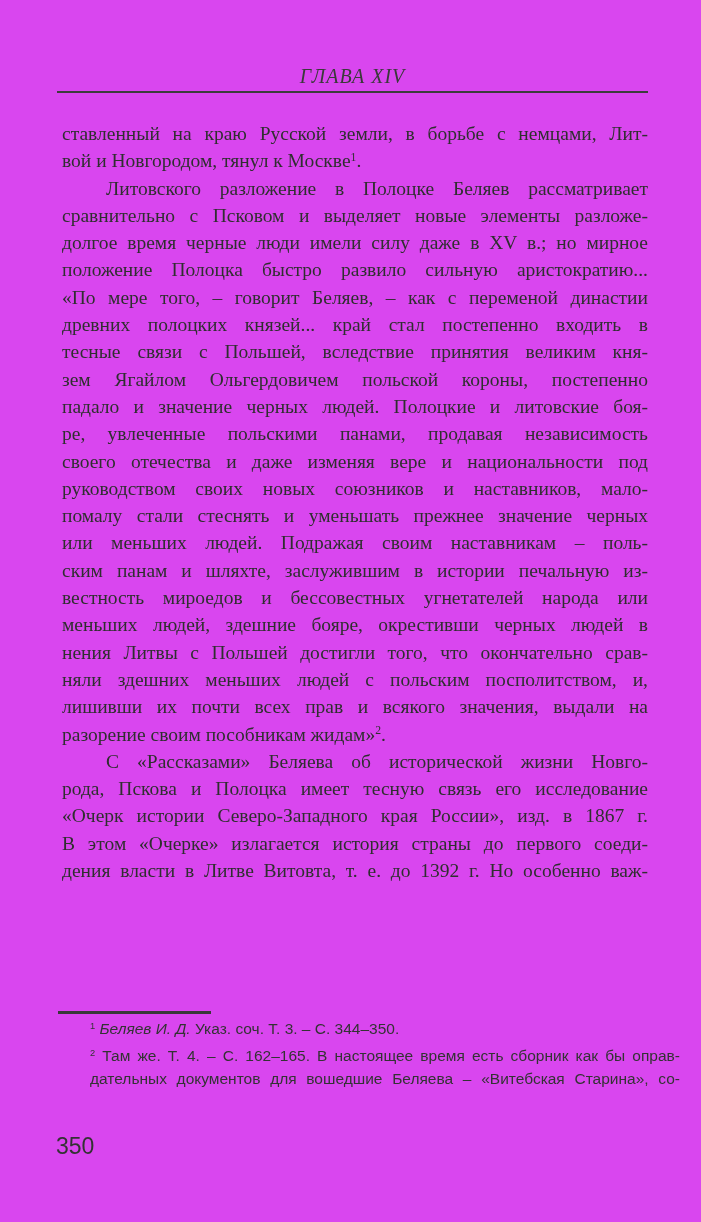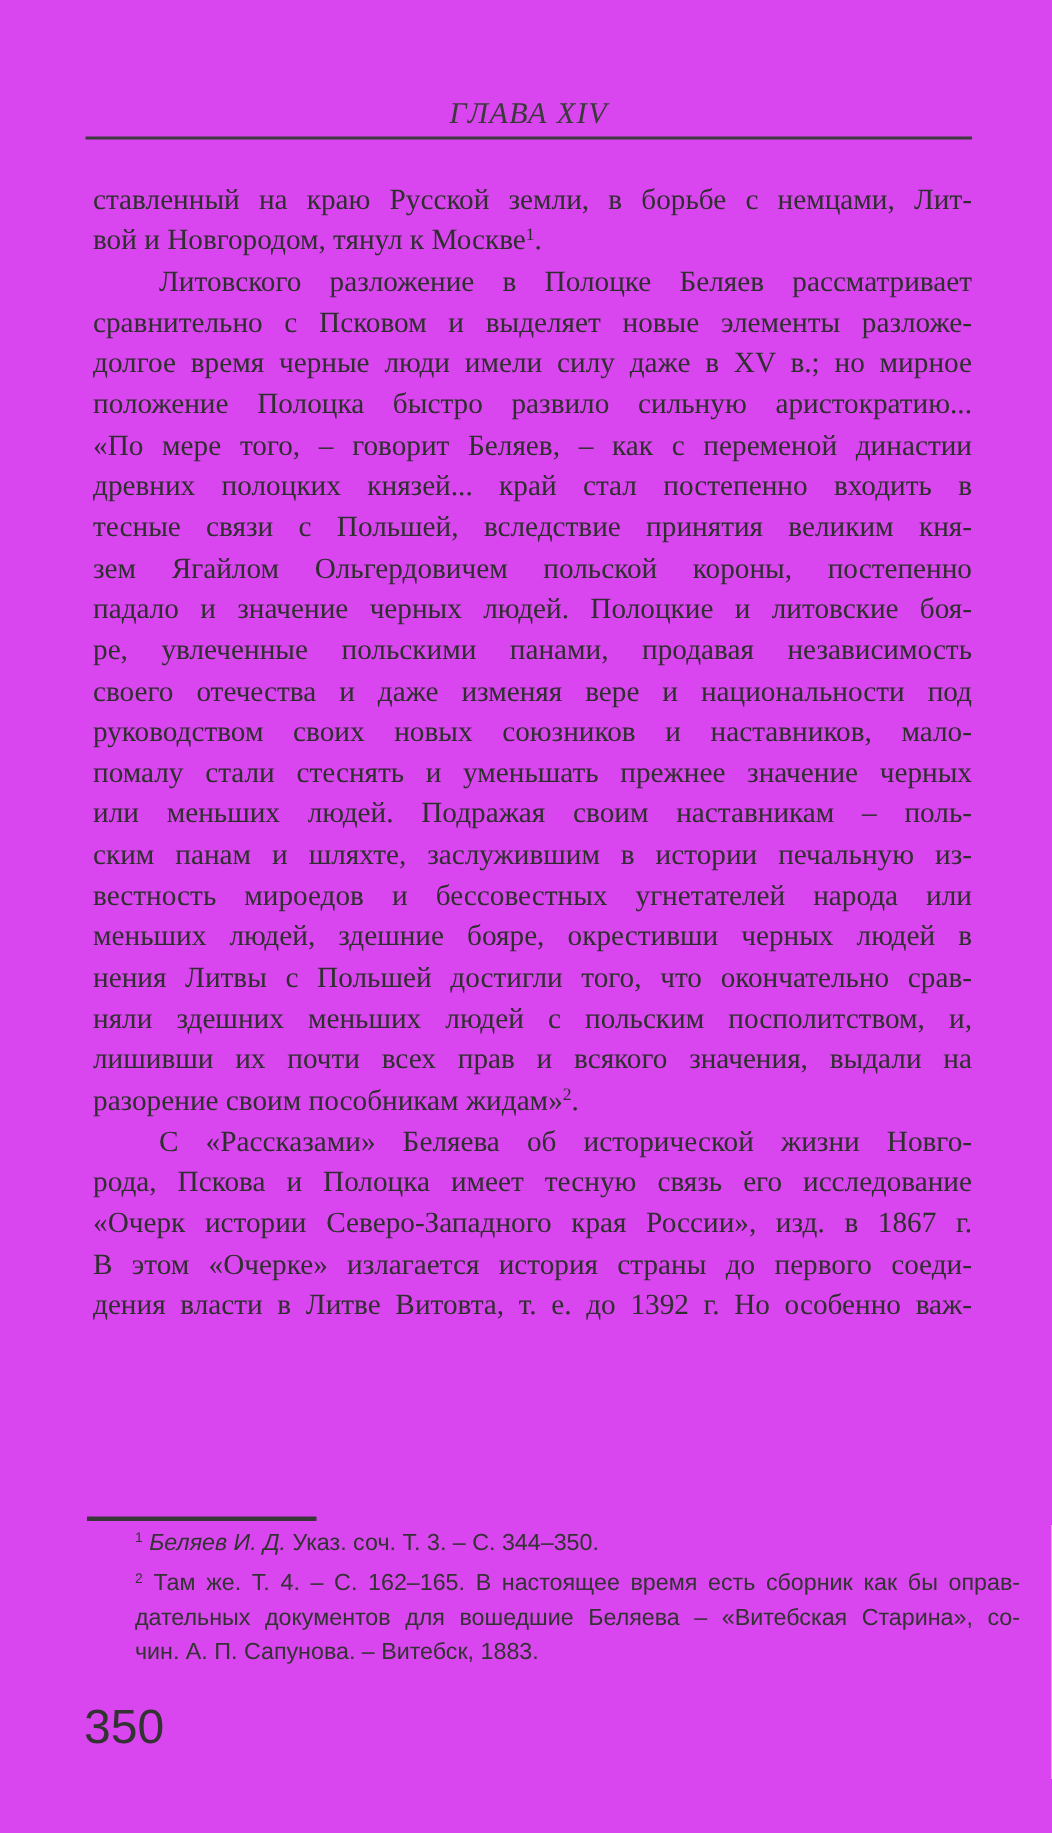--- a/index.html
+++ b/index.html
@@ -80,21 +80,21 @@
     text-align: justify;
     text-align-last: justify;
   }
   .footnotes .line.no-just { text-align-last: left; }
   .footnotes i { font-style: italic; }
   .page-number {
     position: absolute;
     top: 1133px;
     left: 56px;
     font-family: "Liberation Sans", sans-serif;
-    font-size: 32px;
+    font-size: 23px;
     color: #333333;
   }
 </style>
 </head>
 <body>
 
 <div class="page">
 
   <div class="running-header">
     <span>ГЛАВА XIV</span>
@@ -141,19 +141,18 @@
 
   <div class="footnote-sep"></div>
 
   <div class="footnotes">
       <div class="para">
         <div class="line no-just"><sup>1</sup> <i>Беляев И. Д.</i> Указ. соч. Т. 3. – С. 344–350.</div>
       </div>
       <div class="para">
         <div class="line"><sup>2</sup> Там же. Т. 4. – С. 162–165. В настоящее время есть сборник как бы оправ-</div>
         <div class="line">дательных документов для вошедшие Беляева – «Витебская Старина», со-</div>
-        <div class="line no-just">чин. А. П. Сапунова. – Витебск, 1883.</div>
       </div>
     </div>
 
   <div class="page-number">350</div>
 
 </div>
 
 </body></html>

